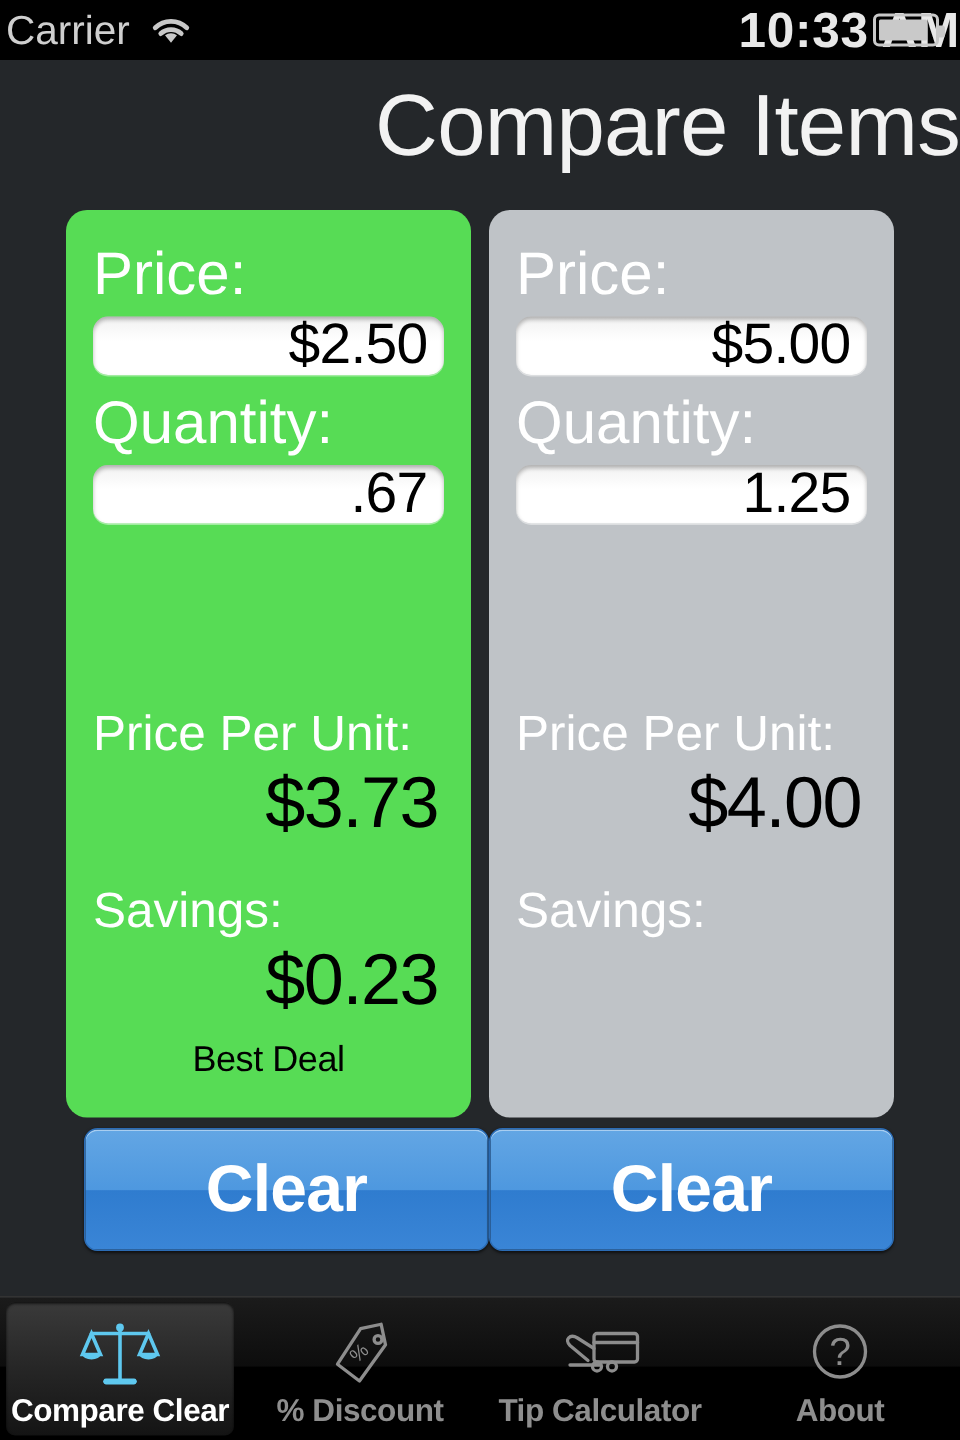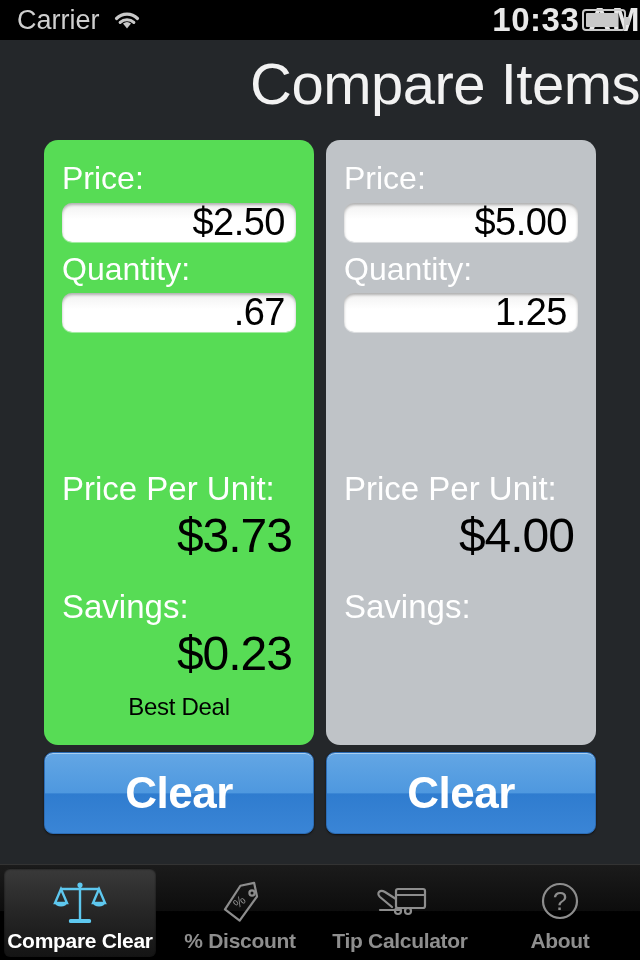--- a/index.html
+++ b/index.html
@@ -18,21 +18,21 @@
   
   .statusbar {
     position:absolute; top:0; left:0;
     width:640px; height:40px;
     background:#000;
     display:flex; align-items:center;
   }
   .sb-carrier {
     color:#cfcfcf;
     font-size:27px;
-    margin-left:17px;
+    margin-left:4px;
     letter-spacing:0px;
   }
   .sb-wifi { margin-left:12px; display:flex; align-items:center; }
   .sb-time {
     position:absolute; left:0; right:0;
     text-align:right;
     color:#e8e8e8;
     font-size:33px;
     font-weight:bold;
     letter-spacing:0.5px;
@@ -76,21 +76,21 @@
     width:270px; height:605px;
     border-radius:14px;
     position:relative;
     padding:22px 18px 0 18px;
   }
   .card.green { background:#57dc55; }
   .card.gray  { background:#bfc3c7; }
 
   .field-label {
     color:#ffffff;
-    font-size:32px;
+    font-size:40px;
     font-weight:400;
     line-height:1.05;
     margin-bottom:7px;
   }
   .input-box {
     height:39px;
     background:linear-gradient(#f1f1f1 0%, #ffffff 42%, #ffffff 100%);
     border-radius:10px;
     box-shadow:inset 0 2px 3px rgba(0,0,0,0.28), 0 1px 0 rgba(255,255,255,0.45);
     display:flex; align-items:center; justify-content:flex-end;
@@ -125,21 +125,21 @@
     font-size:24px;
     font-weight:400;
     letter-spacing:-0.3px;
     min-height:38px;
   }
 
   
   .buttons {
     position:absolute; top:752px; left:44px;
     width:552px;
-    display:flex; justify-content:space-between;
+    display:flex; justify-content:flex-end;
   }
   .btn-clear {
     width:270px; height:82px;
     border-radius:9px;
     background:linear-gradient(#63a6e4 0%, #4e98df 50%, #2f7ccf 51%, #3a85d6 100%);
     border:1px solid #2b6cb5;
     box-shadow:inset 0 1px 0 rgba(255,255,255,0.45), 0 1px 2px rgba(0,0,0,0.6);
     color:#ffffff;
     font-size:44px;
     font-weight:bold;

